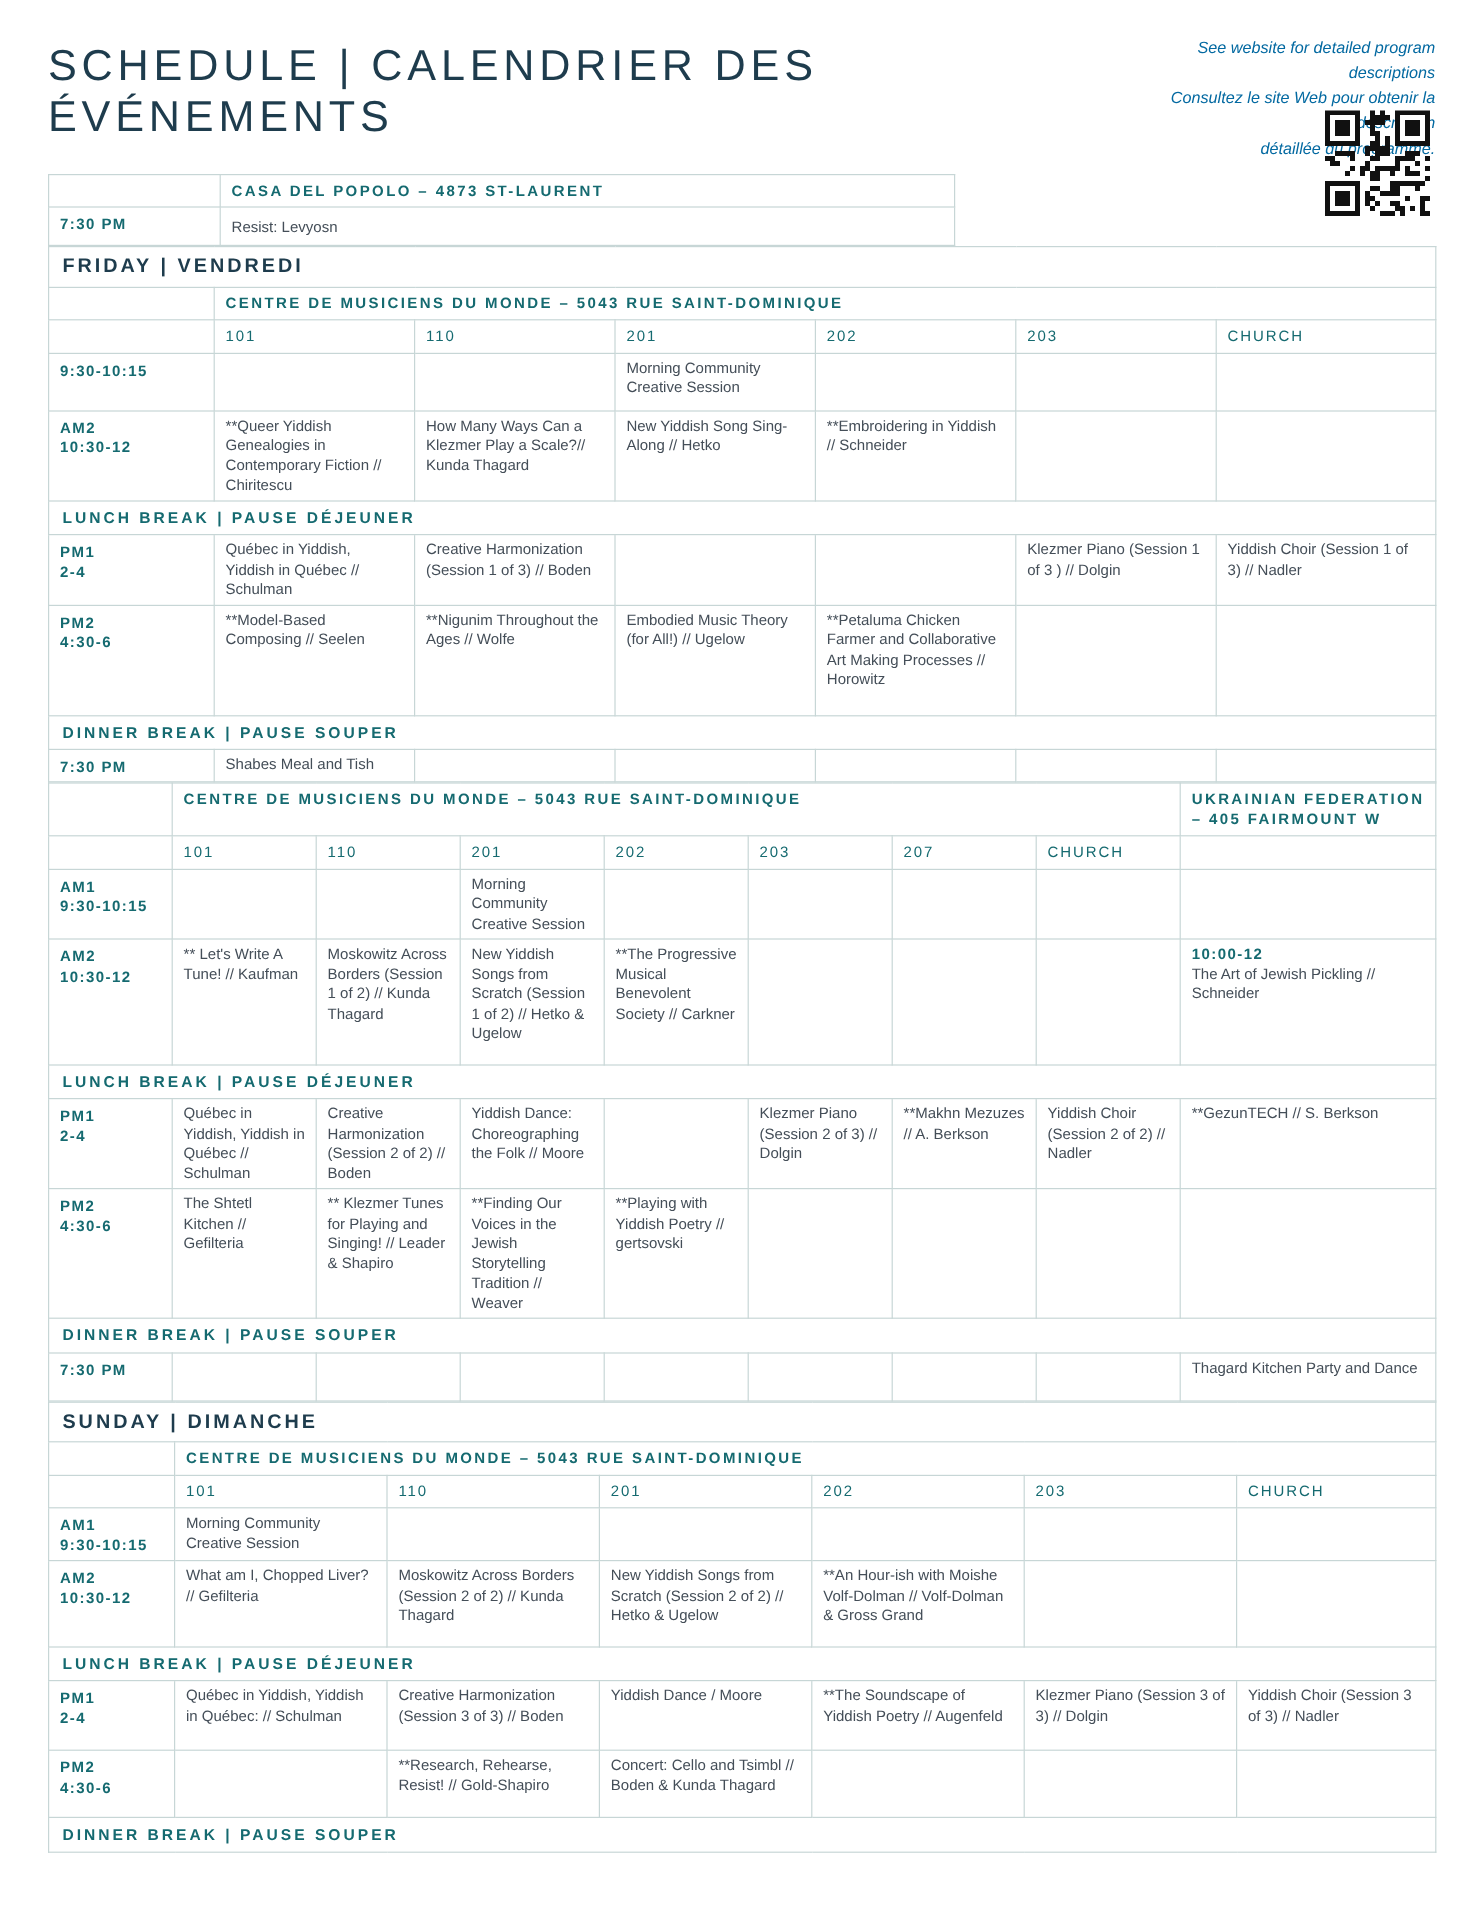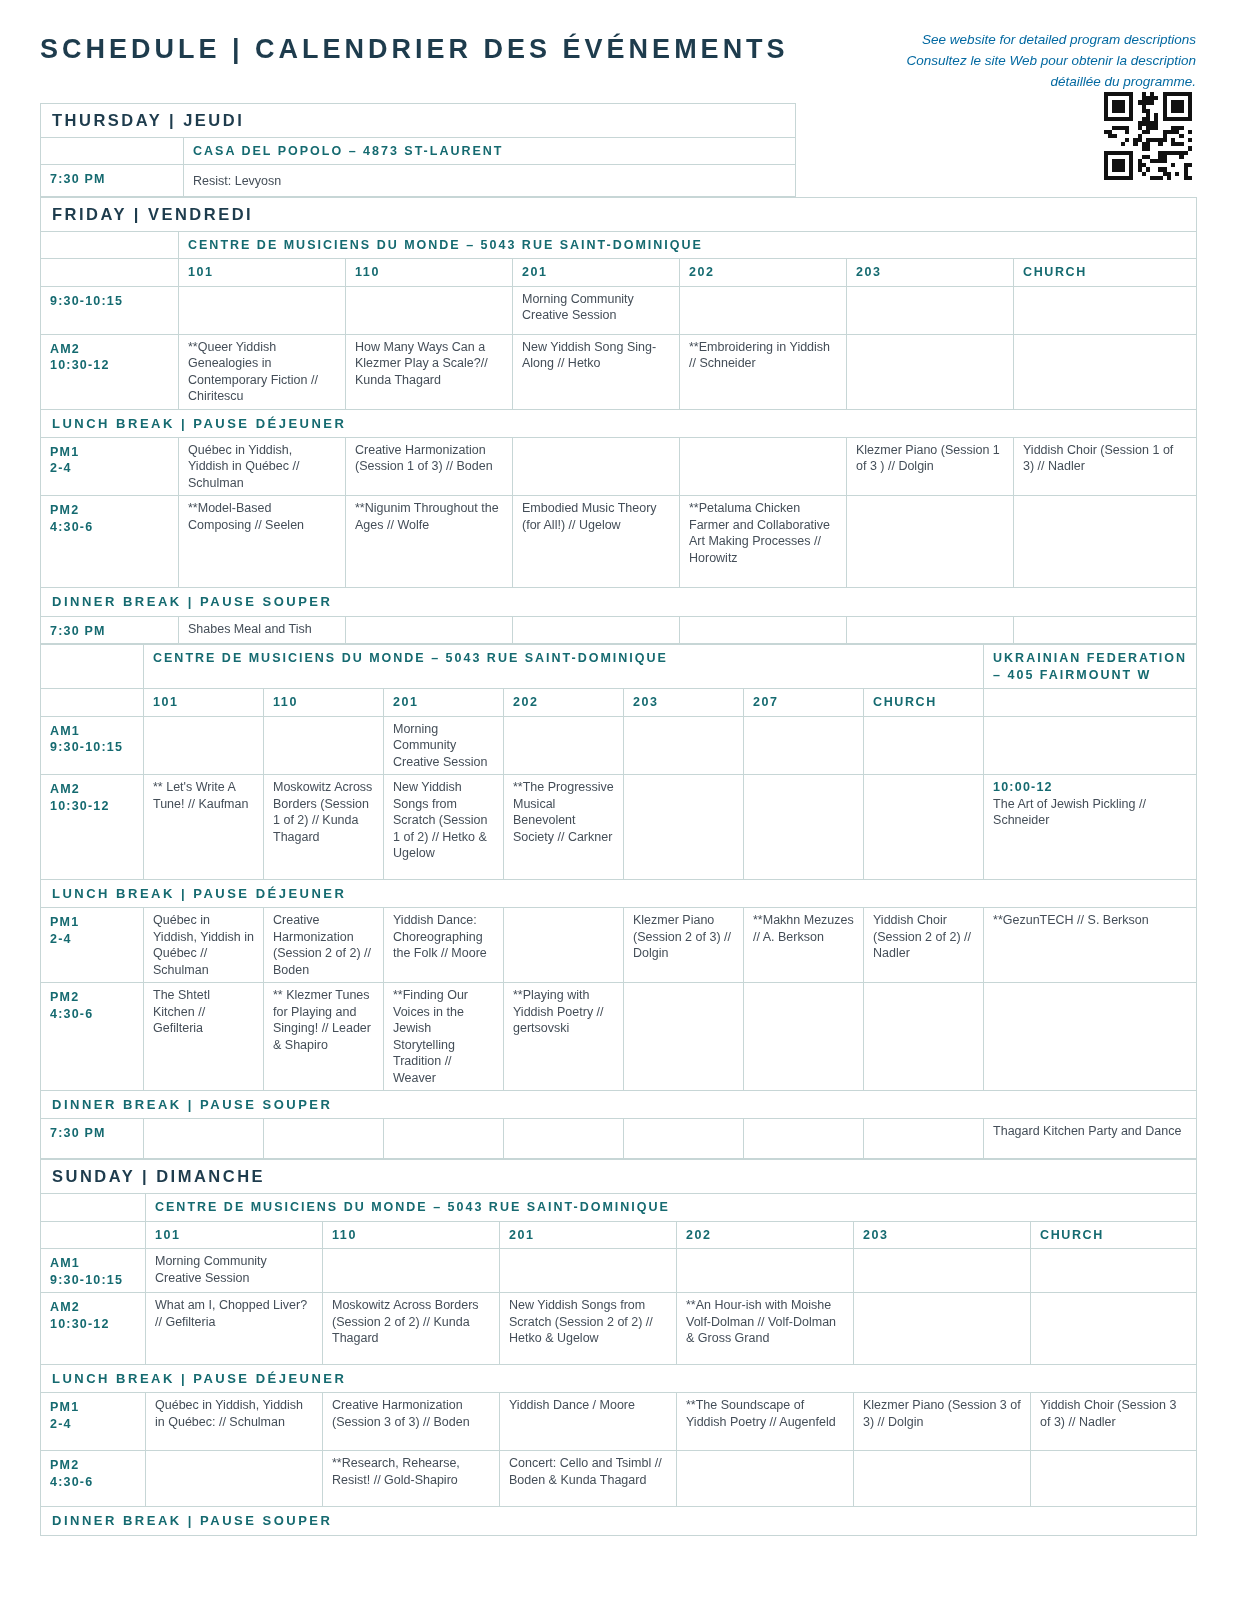--- a/index.html
+++ b/index.html
@@ -13,23 +13,23 @@
   body{
     width:1236px;height:1600px;
     font-family:"Liberation Sans",sans-serif;
     color:var(--body);
     position:relative;
   }
   .page{padding:28px 40px 0 40px;position:relative;}
   .topbar{display:flex;justify-content:space-between;align-items:flex-start;}
   h1.title{
     color:var(--dark);
-    font-size:27px;
+    font-size:36px;
     letter-spacing:4px;
-    font-weight:bold;
+    font-weight:normal;
     padding-top:6px;
   }
   .note{
     text-align:right;
     font-style:italic;
     font-size:13.5px;
     color:#0369a1;
     line-height:1.55;
     padding-top:2px;
   }
@@ -63,21 +63,21 @@
   }
   tr.venue td{
     color:var(--teal);
     font-weight:bold;
     font-size:12.5px;
     letter-spacing:2px;
     padding:5px 9px;
   }
   tr.collabels td{
     color:var(--teal);
-    font-weight:bold;
+    font-weight:normal;
     font-size:12.5px;
     letter-spacing:1.6px;
     padding:5px 9px;
   }
   td.time{
     color:var(--teal);
     font-weight:bold;
     font-size:12.5px;
     letter-spacing:1.2px;
     padding-top:6px;
@@ -228,23 +228,20 @@
       <rect x="19" y="20" width="1" height="1" fill="#111"></rect>
       <rect x="20" y="20" width="1" height="1" fill="#111"></rect>
     </svg>
 
   <table class="thu">
     <colgroup>
         <col style="width:143px">
         <col style="width:612px">
       </colgroup>
     <tbody>
-        <tr class="day-title">
-      <td colspan="2">THURSDAY | JEUDI</td>
-    </tr>
     <tr class="venue">
       <td></td>
       <td>CASA DEL POPOLO – 4873 ST-LAURENT</td>
     </tr>
     <tr style="height:32px">
       <td class="time">7:30 PM</td>
       <td style="padding-top:8px">Resist: Levyosn</td>
     </tr>
   </tbody>
     </table>

